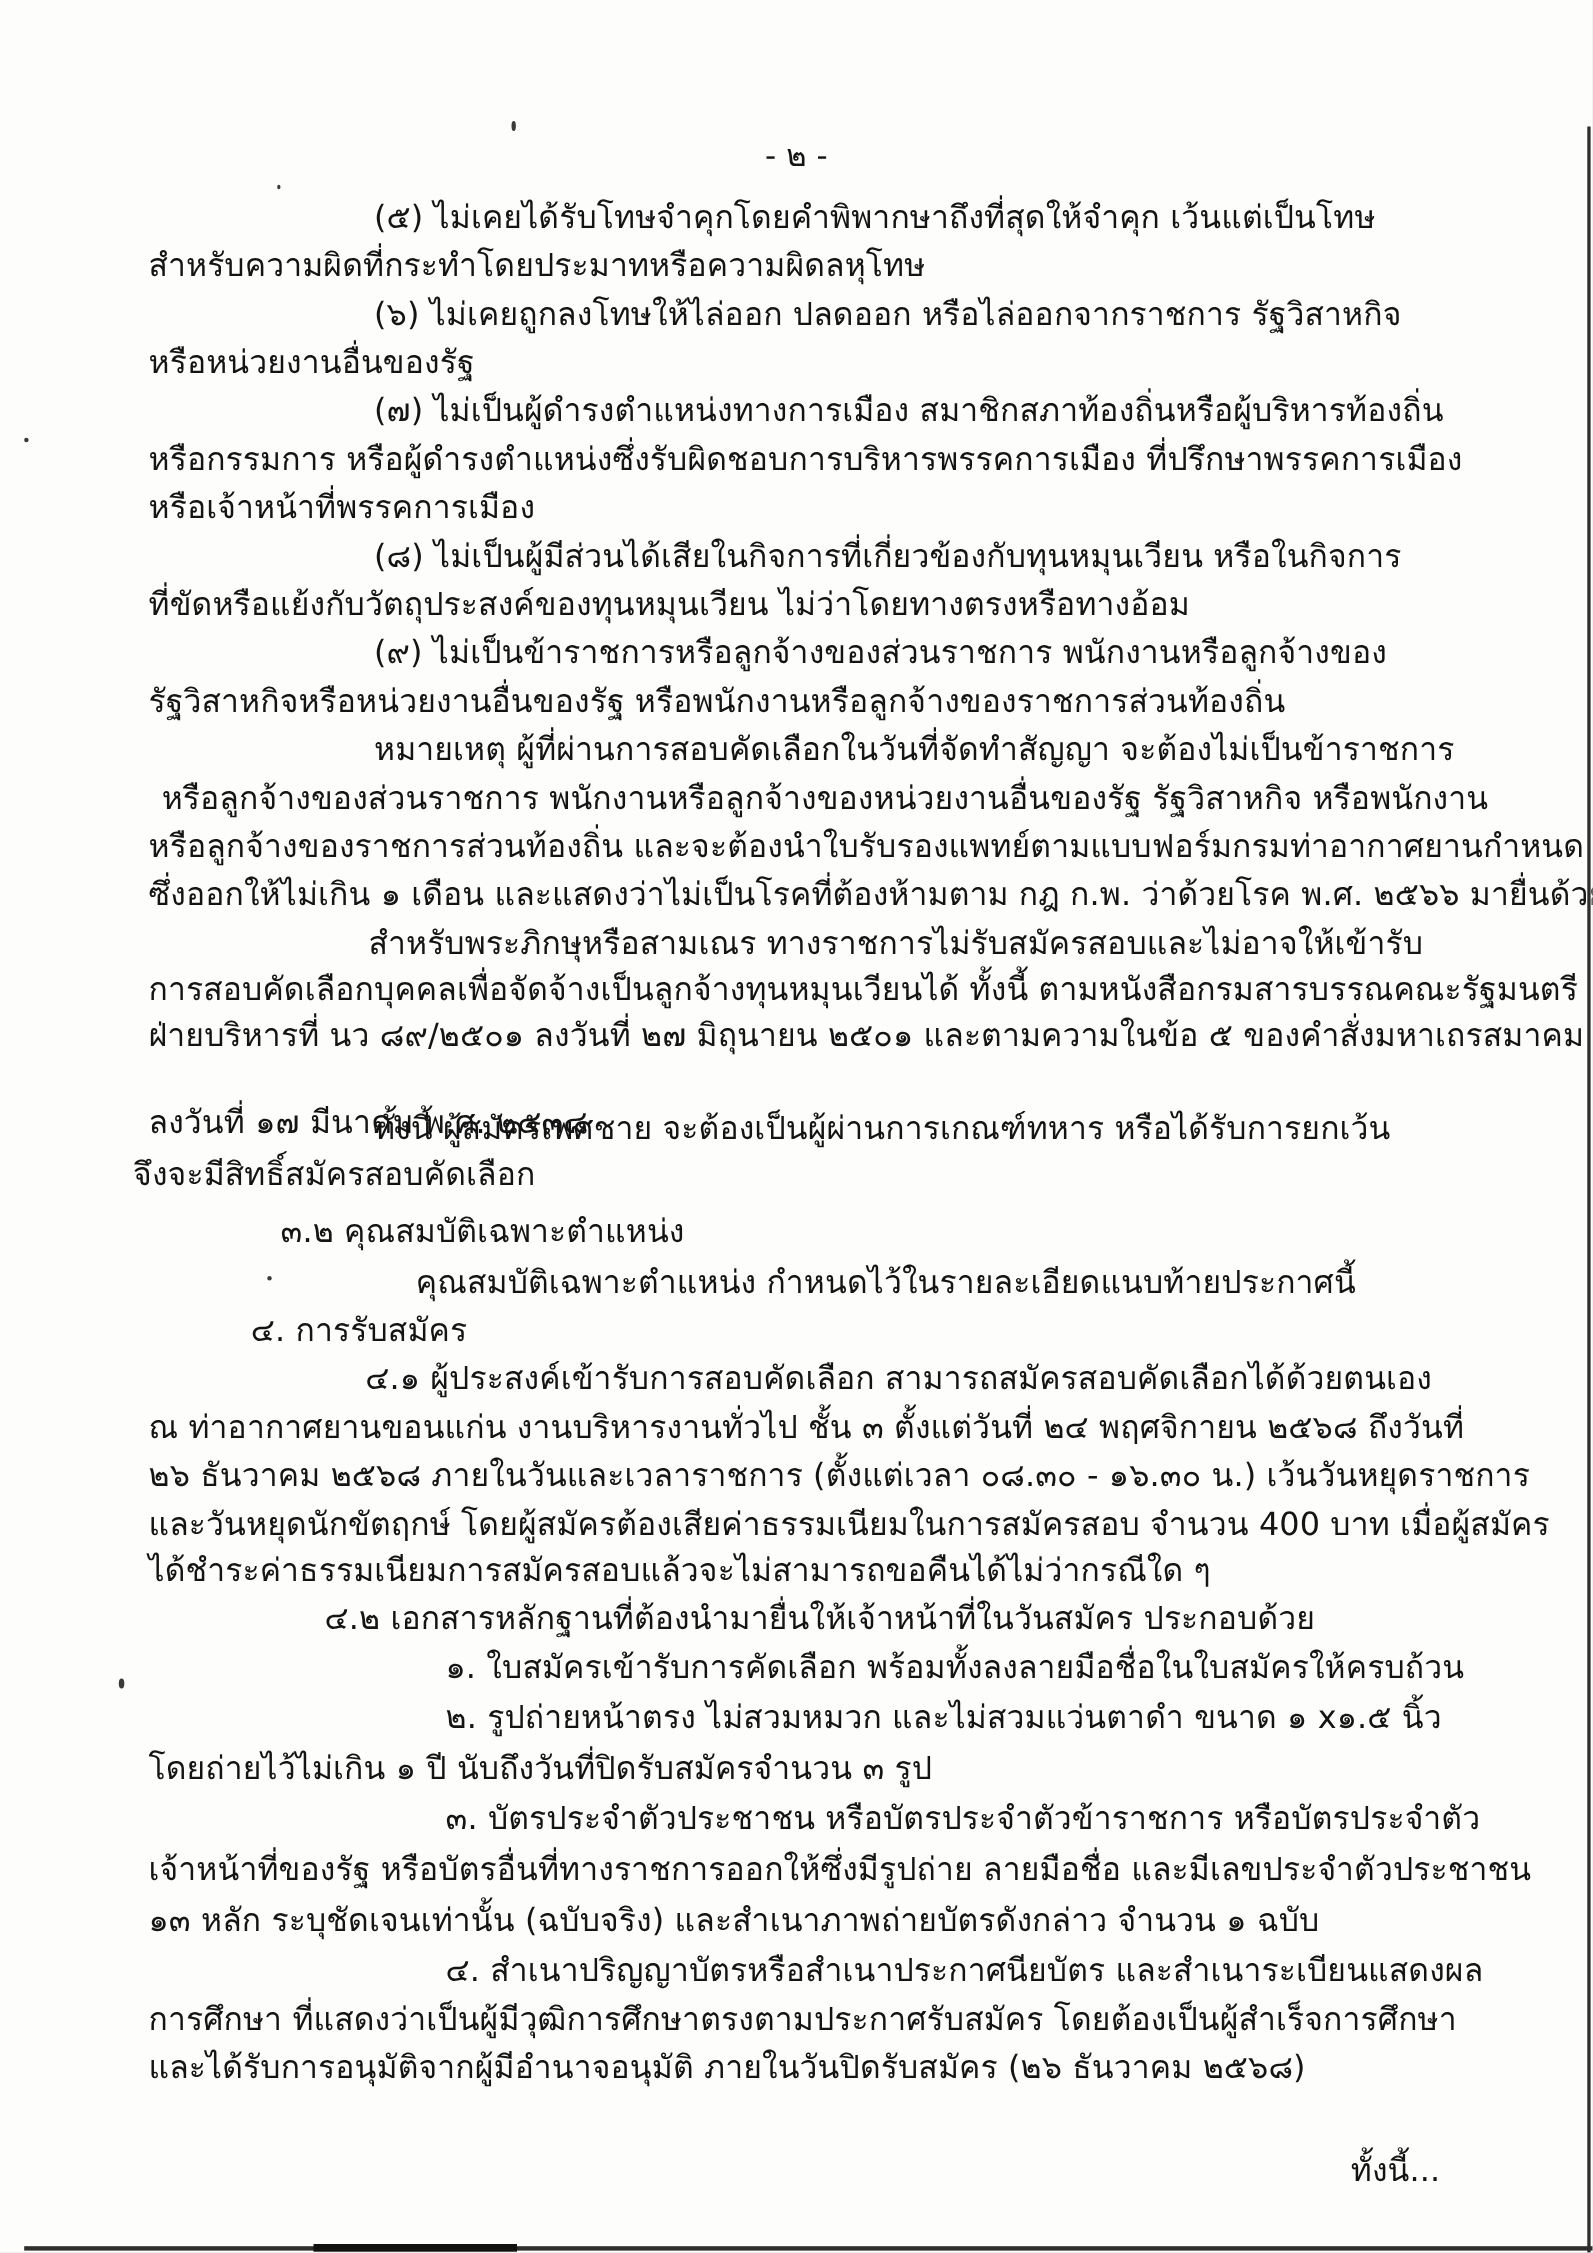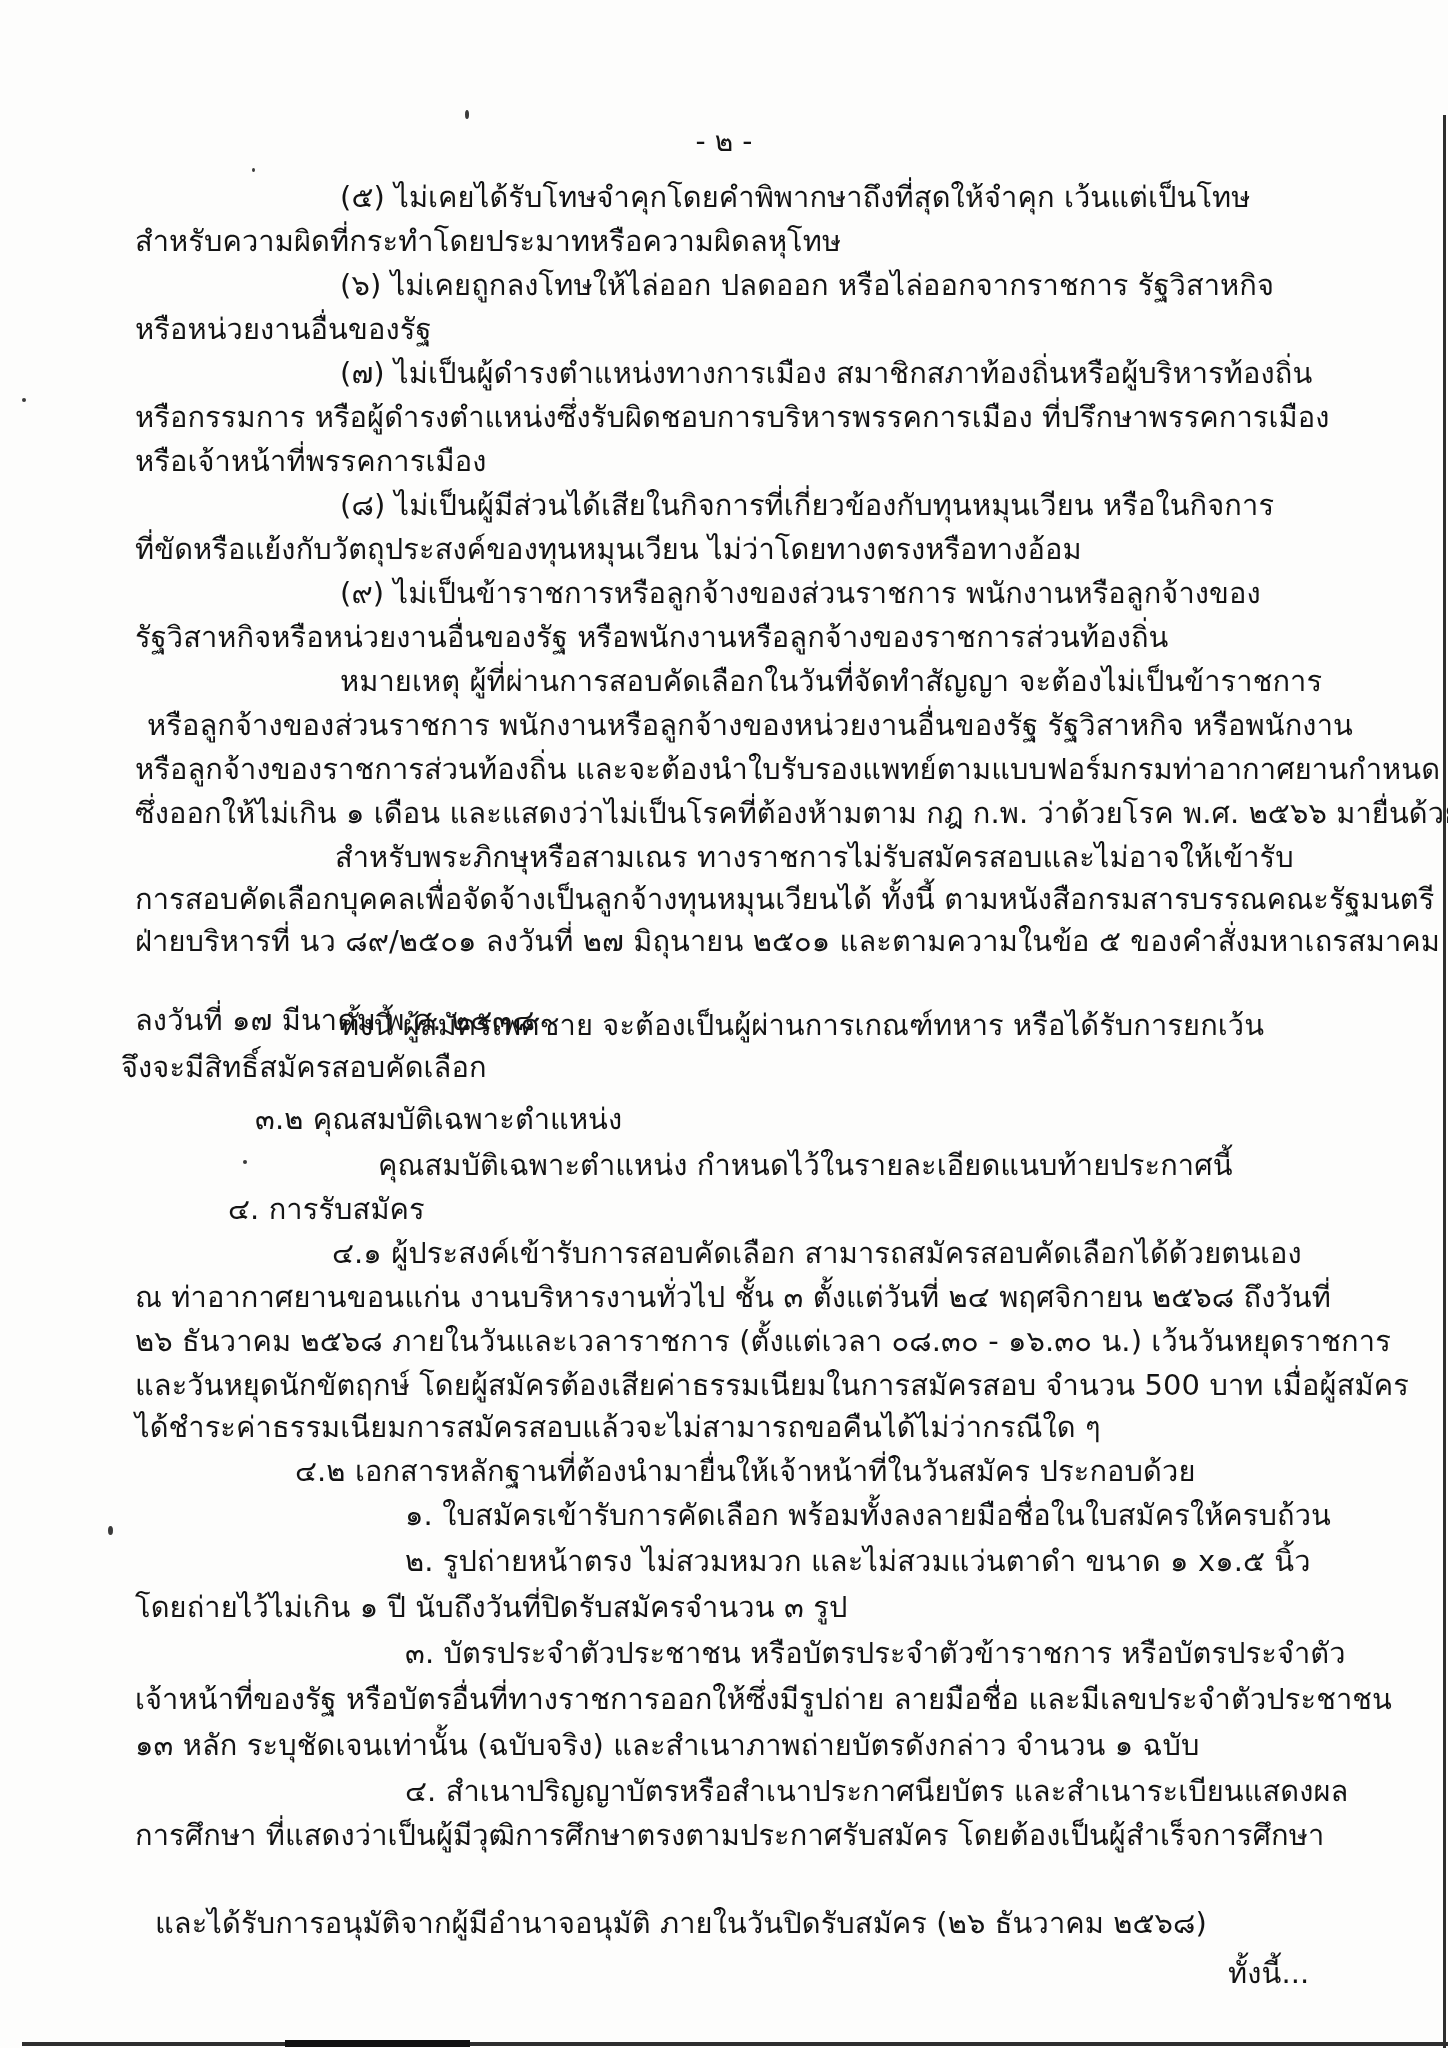--- a/index.html
+++ b/index.html
@@ -53,32 +53,32 @@
       <div class="line" style="left: 135px; top: 924px;"><span class="seg">ฝ่ายบริหารที่ นว ๘๙/๒๕๐๑ ลงวันที่ ๒๗ มิถุนายน ๒๕๐๑ และตามความในข้อ ๕ ของคำสั่งมหาเถรสมาคม</span></div>
       <div class="line" style="left: 135px; top: 976px; margin-top: 27px;"><span class="seg">ลงวันที่ ๑๗ มีนาคม พ.ศ. ๒๕๓๘</span></div>
       <div class="line" style="left: 340px; top: 1008px;"><span class="seg">ทั้งนี้ ผู้สมัครเพศชาย จะต้องเป็นผู้ผ่านการเกณฑ์ทหาร หรือได้รับการยกเว้น</span></div>
       <div class="line" style="left: 121px; top: 1050px;"><span class="seg">จึงจะมีสิทธิ์สมัครสอบคัดเลือก</span></div>
       <div class="line" style="left: 255px; top: 1102px;"><span class="seg b">๓.๒ คุณสมบัติเฉพาะตำแหน่ง</span></div>
       <div class="line" style="left: 378px; top: 1148px;"><span class="seg">คุณสมบัติเฉพาะตำแหน่ง กำหนดไว้ในรายละเอียดแนบท้ายประกาศนี้</span></div>
       <div class="line" style="left: 228px; top: 1192px;"><span class="seg b">๔. การรับสมัคร</span></div>
       <div class="line" style="left: 332px; top: 1236px;"><span class="seg">๔.๑ ผู้ประสงค์เข้ารับการสอบคัดเลือก สามารถสมัครสอบคัดเลือกได้ด้วยตนเอง</span></div>
       <div class="line" style="left: 135px; top: 1280px;"><span class="seg">ณ ท่าอากาศยานขอนแก่น งานบริหารงานทั่วไป ชั้น ๓ </span><span class="seg b">ตั้งแต่วันที่ ๒๔ พฤศจิกายน ๒๕๖๘ ถึงวันที่</span></div>
       <div class="line" style="left: 135px; top: 1324px;"><span class="seg b">๒๖ ธันวาคม ๒๕๖๘</span><span class="seg"> ภายในวันและเวลาราชการ (ตั้งแต่เวลา ๐๘.๓๐ - ๑๖.๓๐ น.) เว้นวันหยุดราชการ</span></div>
-      <div class="line" style="left: 135px; top: 1368px;"><span class="seg">และวันหยุดนักขัตฤกษ์ โดยผู้สมัครต้องเสียค่าธรรมเนียมในการสมัครสอบ จำนวน 500 บาท เมื่อผู้สมัคร</span></div>
+      <div class="line" style="left: 135px; top: 1368px;"><span class="seg">และวันหยุดนักขัตฤกษ์ โดยผู้สมัครต้องเสียค่าธรรมเนียมในการสมัครสอบ จำนวน 400 บาท เมื่อผู้สมัคร</span></div>
       <div class="line" style="left: 135px; top: 1410px;"><span class="seg">ได้ชำระค่าธรรมเนียมการสมัครสอบแล้วจะไม่สามารถขอคืนได้ไม่ว่ากรณีใด ๆ</span></div>
       <div class="line" style="left: 295px; top: 1454px;"><span class="seg">๔.๒ เอกสารหลักฐานที่ต้องนำมายื่นให้เจ้าหน้าที่ในวันสมัคร ประกอบด้วย</span></div>
       <div class="line" style="left: 405px; top: 1498px;"><span class="seg">๑. ใบสมัครเข้ารับการคัดเลือก พร้อมทั้งลงลายมือชื่อในใบสมัครให้ครบถ้วน</span></div>
       <div class="line" style="left: 405px; top: 1544px;"><span class="seg">๒. รูปถ่ายหน้าตรง ไม่สวมหมวก และไม่สวมแว่นตาดำ ขนาด ๑ x๑.๕ นิ้ว</span></div>
       <div class="line" style="left: 135px; top: 1590px;"><span class="seg">โดยถ่ายไว้ไม่เกิน ๑ ปี นับถึงวันที่ปิดรับสมัครจำนวน ๓ รูป</span></div>
       <div class="line" style="left: 405px; top: 1636px;"><span class="seg">๓. บัตรประจำตัวประชาชน หรือบัตรประจำตัวข้าราชการ หรือบัตรประจำตัว</span></div>
       <div class="line" style="left: 135px; top: 1682px;"><span class="seg">เจ้าหน้าที่ของรัฐ หรือบัตรอื่นที่ทางราชการออกให้ซึ่งมีรูปถ่าย ลายมือชื่อ และมีเลขประจำตัวประชาชน</span></div>
       <div class="line" style="left: 135px; top: 1728px;"><span class="seg">๑๓ หลัก ระบุชัดเจนเท่านั้น (ฉบับจริง) และสำเนาภาพถ่ายบัตรดังกล่าว จำนวน ๑ ฉบับ</span></div>
       <div class="line" style="left: 405px; top: 1774px;"><span class="seg">๔. สำเนาปริญญาบัตรหรือสำเนาประกาศนียบัตร </span><span class="seg u">และ</span><span class="seg">สำเนาระเบียนแสดงผล</span></div>
       <div class="line" style="left: 135px; top: 1818px;"><span class="seg">การศึกษา ที่แสดงว่าเป็นผู้มีวุฒิการศึกษาตรงตามประกาศรับสมัคร โดยต้องเป็นผู้สำเร็จการศึกษา</span></div>
-      <div class="line" style="left: 135px; top: 1906px; margin-left: 20px;"><span class="seg">และได้รับการอนุมัติจากผู้มีอำนาจอนุมัติ </span><span class="seg u">ภายในวันปิดรับสมัคร (๒๖ ธันวาคม ๒๕๖๘)</span></div>
+      <div class="line" style="left: 135px; top: 1862px;"><span class="seg">และได้รับการอนุมัติจากผู้มีอำนาจอนุมัติ </span><span class="seg u">ภายในวันปิดรับสมัคร (๒๖ ธันวาคม ๒๕๖๘)</span></div>
       <div class="line" style="left: 1228px; top: 1920px; margin-top: 36px;"><span class="seg">ทั้งนี้...</span></div>
     </div>
 
   <div class="artifact" style="left:1443px; top:115px; width:3px; height:1933px;"></div>
   <div class="artifact" style="left:22px; top:2042px; width:1426px; height:4px;"></div>
   <div class="artifact" style="left:285px; top:2040px; width:185px; height:7px; background:#111;"></div>
   <div class="speck" style="left:465px; top:110px; width:4px; height:9px;"></div>
   <div class="speck" style="left:252px; top:168px; width:3px; height:4px;"></div>
   <div class="speck" style="left:22px; top:398px; width:4px; height:4px;"></div>
   <div class="speck" style="left:243px; top:1160px; width:4px; height:4px;"></div>

